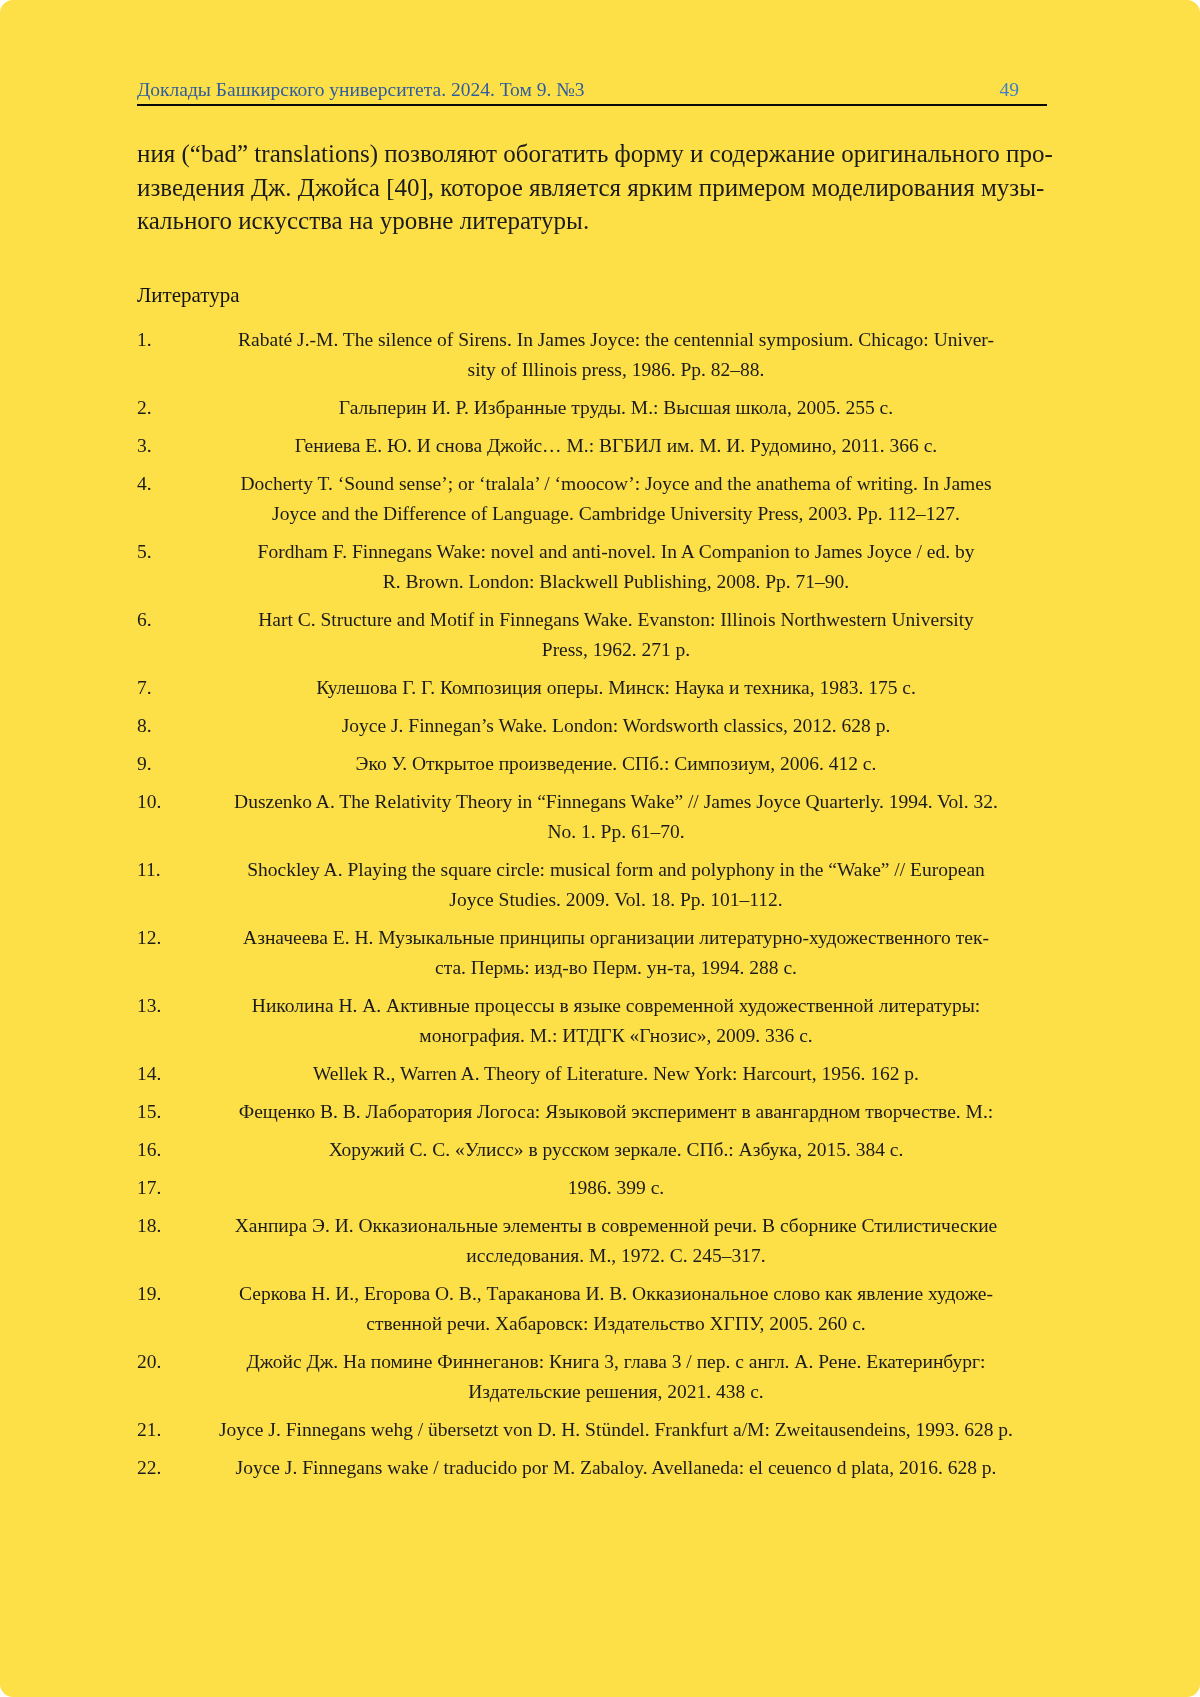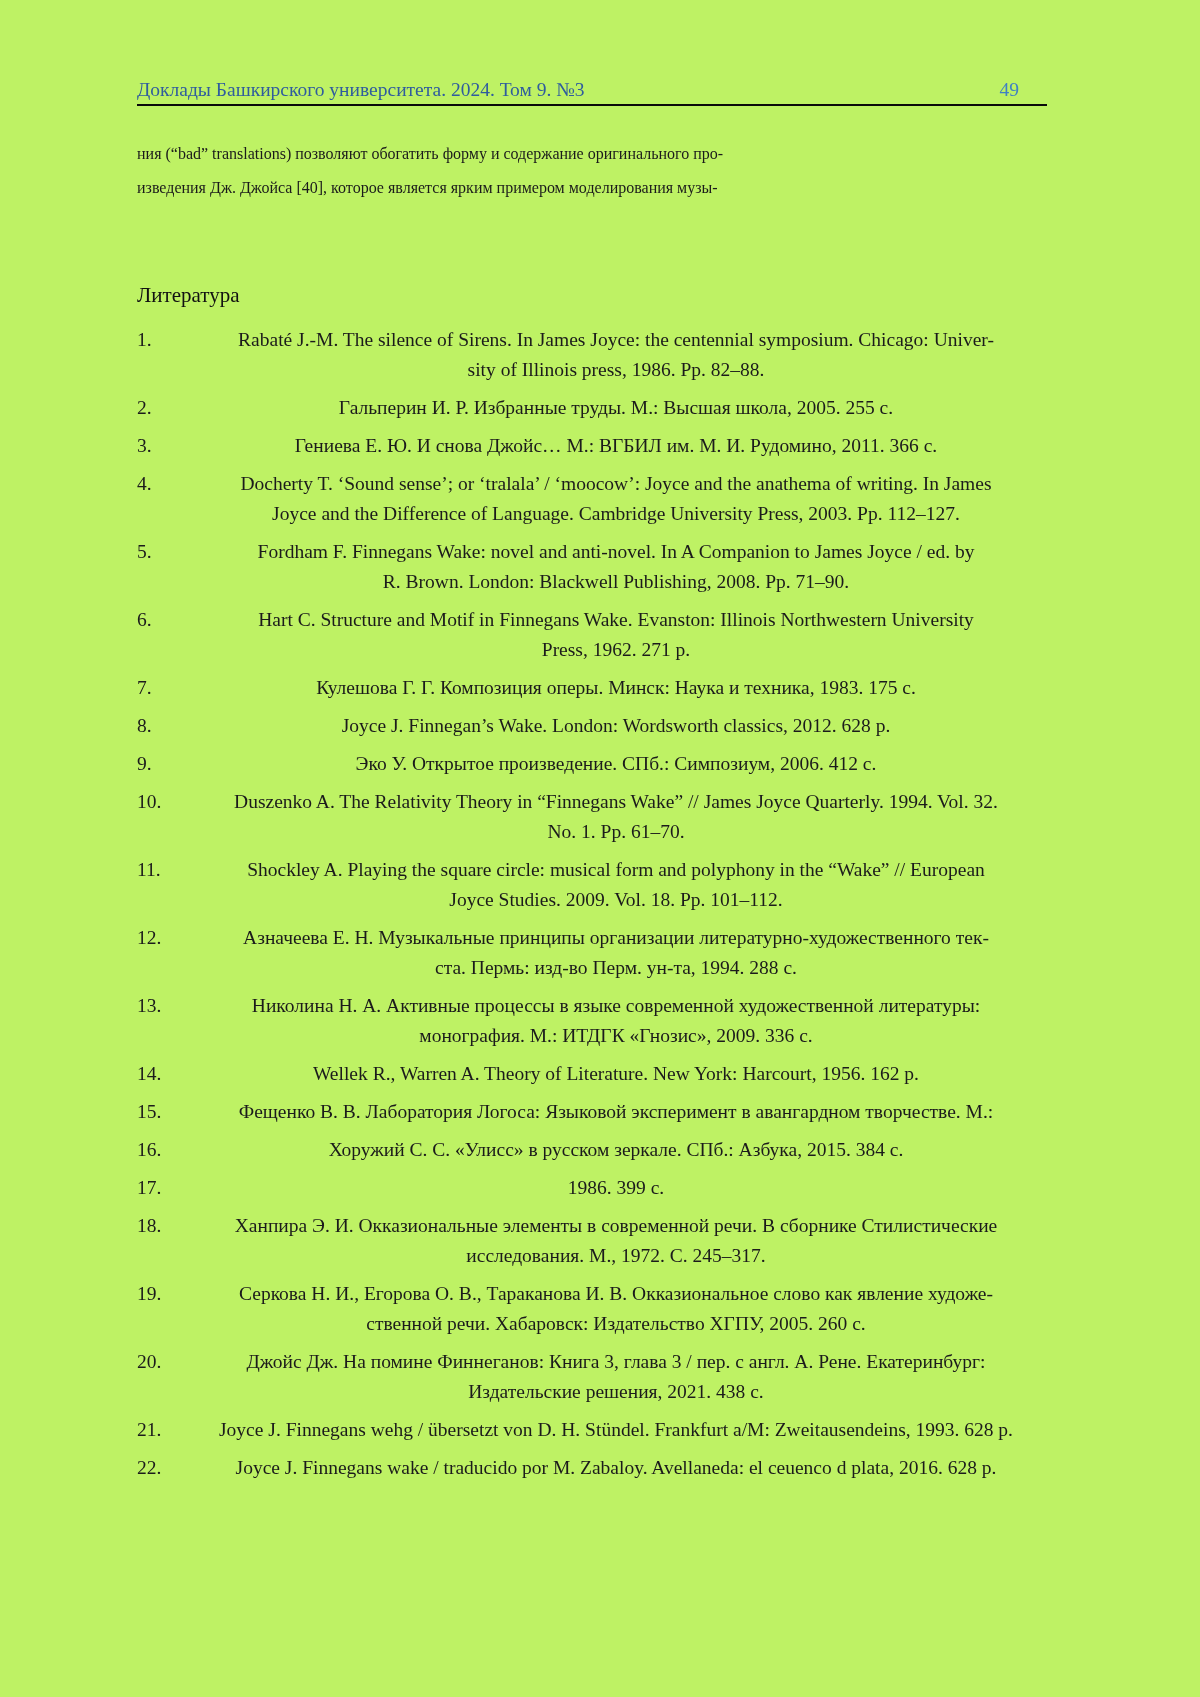--- a/index.html
+++ b/index.html
@@ -4,24 +4,25 @@
 <style>
   html, body {
     margin: 0;
     padding: 0;
     background: #ffffff;
   }
   .page {
     position: relative;
     width: 1200px;
     height: 1697px;
-    background: #bef264;
+    background: #fde047;
     font-family: "Liberation Serif", serif;
     color: #1b1b1b;
     overflow: hidden;
+    border-radius: 13px;
   }
   .page-header {
     position: absolute;
     left: 137px;
     top: 78px;
     width: 910px;
     display: flex;
     justify-content: space-between;
     align-items: baseline;
     font-size: 19.5px;
@@ -35,21 +36,21 @@
     top: 104px;
     width: 910px;
     height: 0;
     border-top: 2.6px solid #0a0a0a;
   }
   .intro {
     position: absolute;
     left: 137px;
     top: 137px;
     width: 910px;
-    font-size: 16px;
+    font-size: 25px;
     line-height: 33.5px;
   }
   .intro .line { text-align: left; white-space: nowrap; }
   .section-heading {
     position: absolute;
     left: 137px;
     top: 282px;
     margin: 0;
     font-size: 21px;
     font-weight: normal;
@@ -83,20 +84,21 @@
   <header class="page-header">
     <span class="journal-title">Доклады Башкирского университета. 2024. Том 9. №3</span>
     <span class="page-number">49</span>
   </header>
 
   <div class="header-rule"></div>
 
   <div class="intro" id="intro">
       <div class="line">ния (“bad” translations) позволяют обогатить форму и содержание оригинального про-</div>
       <div class="line">изведения Дж. Джойса [40], которое является ярким примером моделирования музы-</div>
+      <div class="line">кального искусства на уровне литературы.</div>
     </div>
 
   <h2 class="section-heading">Литература</h2>
 
   <div class="ref-list" id="ref-list">
       <div class="ref-item">
         <div class="ref-num">1.</div>
         <div class="ref-text">
           <div class="line">Rabaté J.-M. The silence of Sirens. In James Joyce: the centennial symposium. Chicago: Univer-</div>
           <div class="line">sity of Illinois press, 1986. Pp. 82–88.</div>

